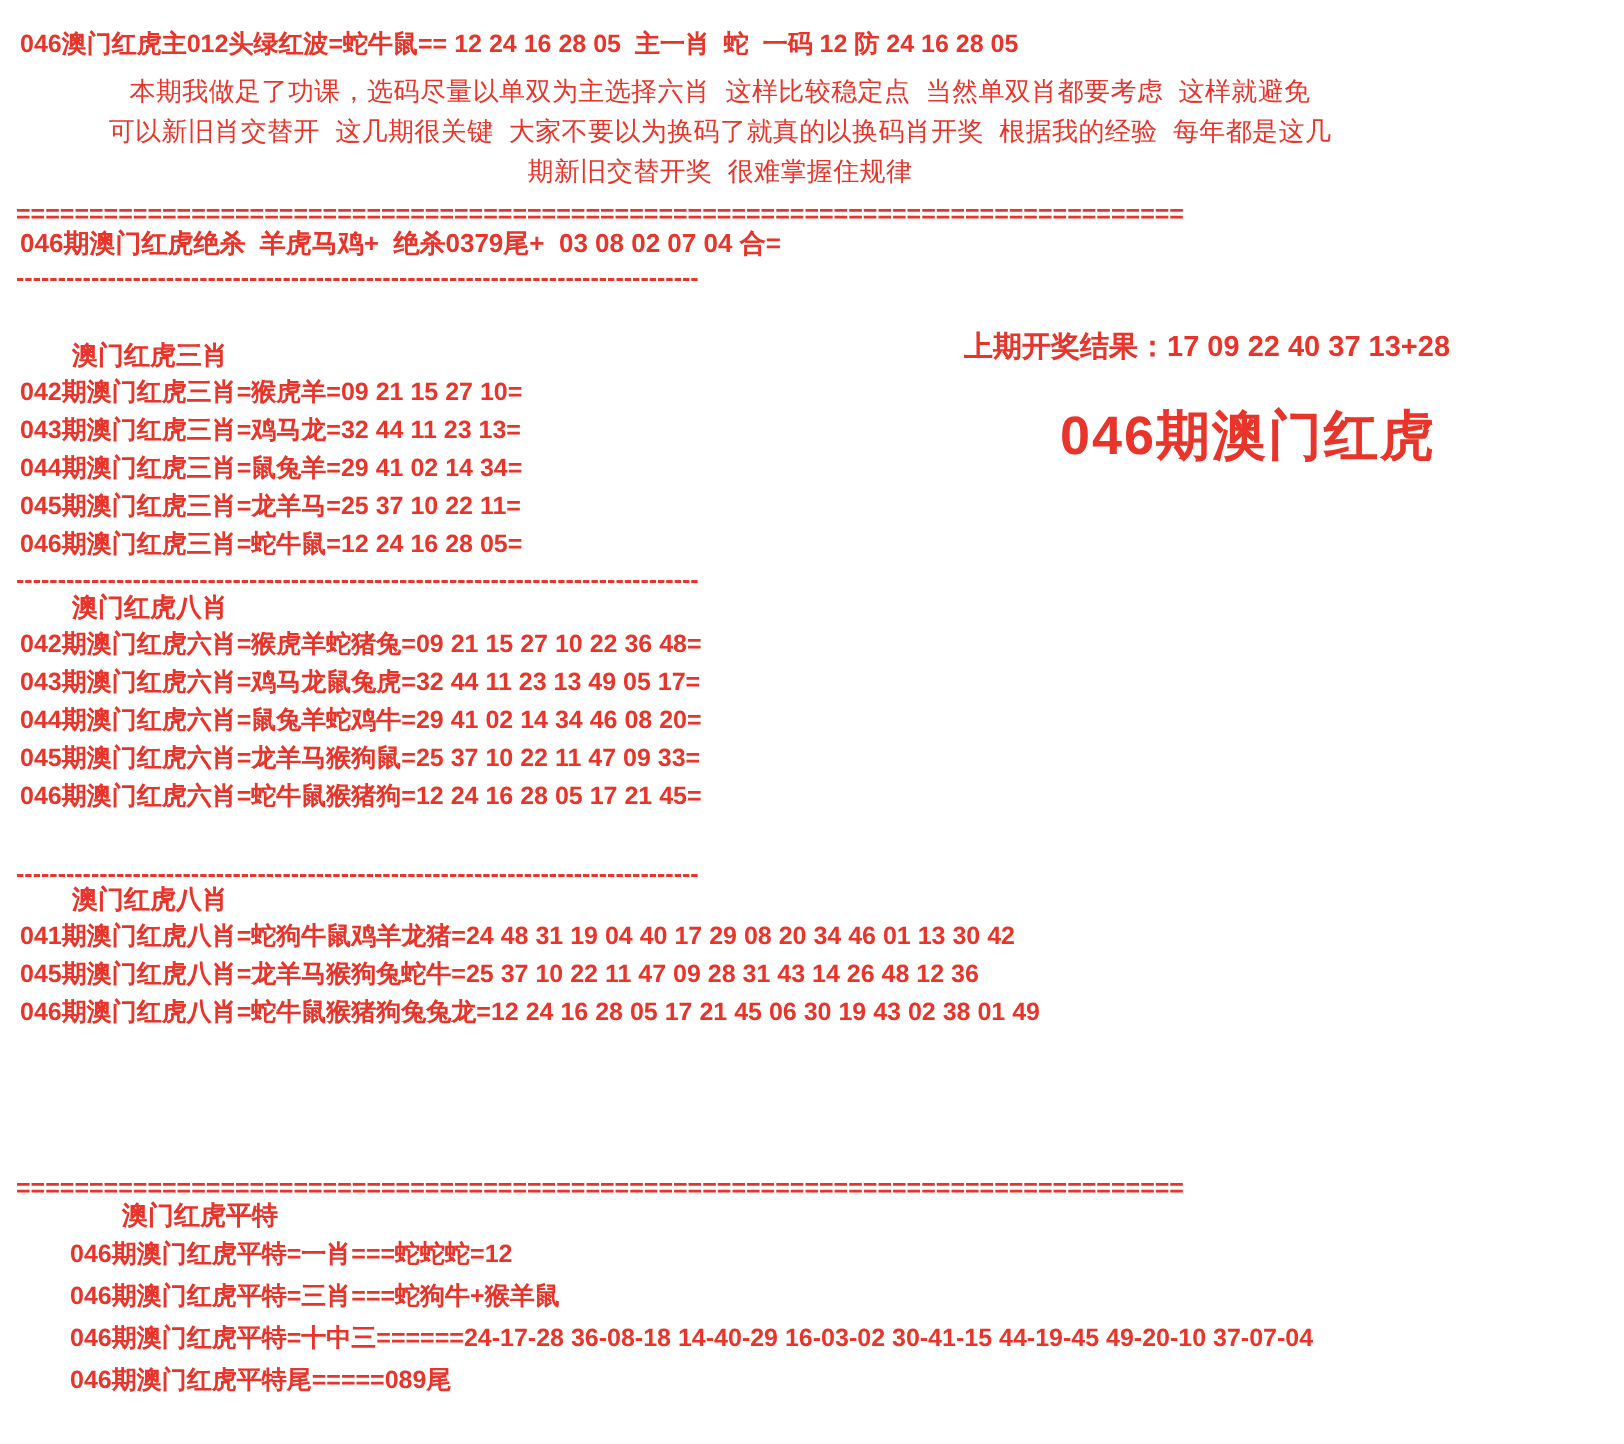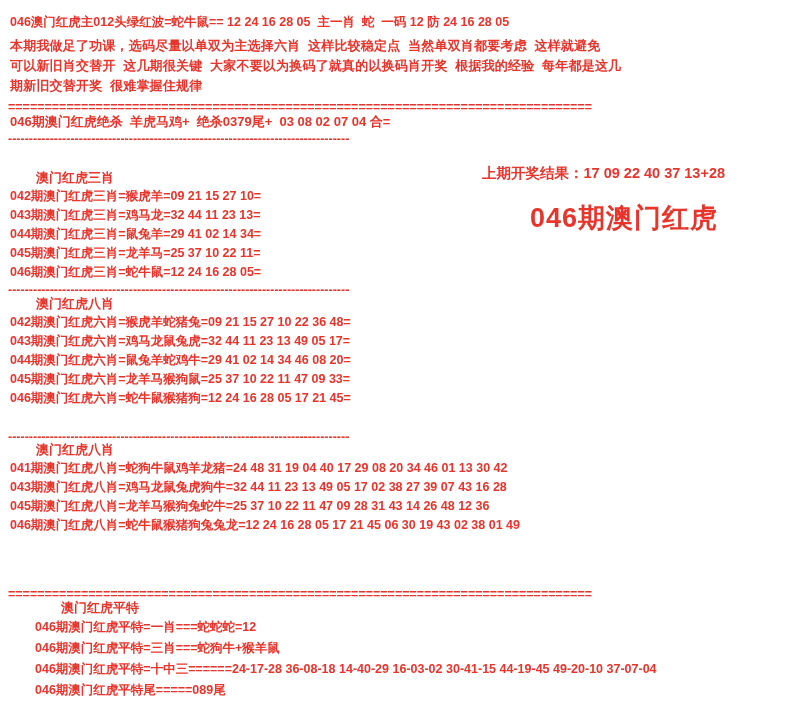--- a/index.html
+++ b/index.html
@@ -18,21 +18,22 @@
   .page {
     position: relative;
     width: 812px;
     height: 520px;
   }
   .line {
     font-size: 12.5px;
     line-height: 15px;
     white-space: pre;
     color: #e8342a;
-    font-weight: bold;
+    font-weight: normal;
+    text-align: center;
   }
   .header-line {
     position: absolute;
     left: 10px;
     top: 14px;
     font-size: 12.5px;
     font-weight: bold;
     white-space: pre;
   }
   .intro {
@@ -145,21 +146,20 @@
     <div class="row">044期澳门红虎六肖=鼠兔羊蛇鸡牛=29 41 02 14 34 46 08 20=</div>
     <div class="row">045期澳门红虎六肖=龙羊马猴狗鼠=25 37 10 22 11 47 09 33=</div>
     <div class="row">046期澳门红虎六肖=蛇牛鼠猴猪狗=12 24 16 28 05 17 21 45=</div>
   </div>
 
   <div class="rule" style="top:432px;">----------------------------------------------------------------------------------</div>
 
   <div class="block" style="top:440px;">
     <div class="title">澳门红虎八肖</div>
     <div class="row">041期澳门红虎八肖=蛇狗牛鼠鸡羊龙猪=24 48 31 19 04 40 17 29 08 20 34 46 01 13 30 42</div>
-    <div class="row">043期澳门红虎八肖=鸡马龙鼠兔虎狗牛=32 44 11 23 13 49 05 17 02 38 27 39 07 43 16 28</div>
     <div class="row">045期澳门红虎八肖=龙羊马猴狗兔蛇牛=25 37 10 22 11 47 09 28 31 43 14 26 48 12 36</div>
     <div class="row">046期澳门红虎八肖=蛇牛鼠猴猪狗兔兔龙=12 24 16 28 05 17 21 45 06 30 19 43 02 38 01 49</div>
   </div>
 
   <div class="rule" style="top:589px;">================================================================================</div>
 
   <div class="block flat-block" style="top:598px;margin-left:25px;">
     <div class="title">澳门红虎平特</div>
     <div class="row">046期澳门红虎平特=一肖===蛇蛇蛇=12</div>
     <div class="row">046期澳门红虎平特=三肖===蛇狗牛+猴羊鼠</div>

